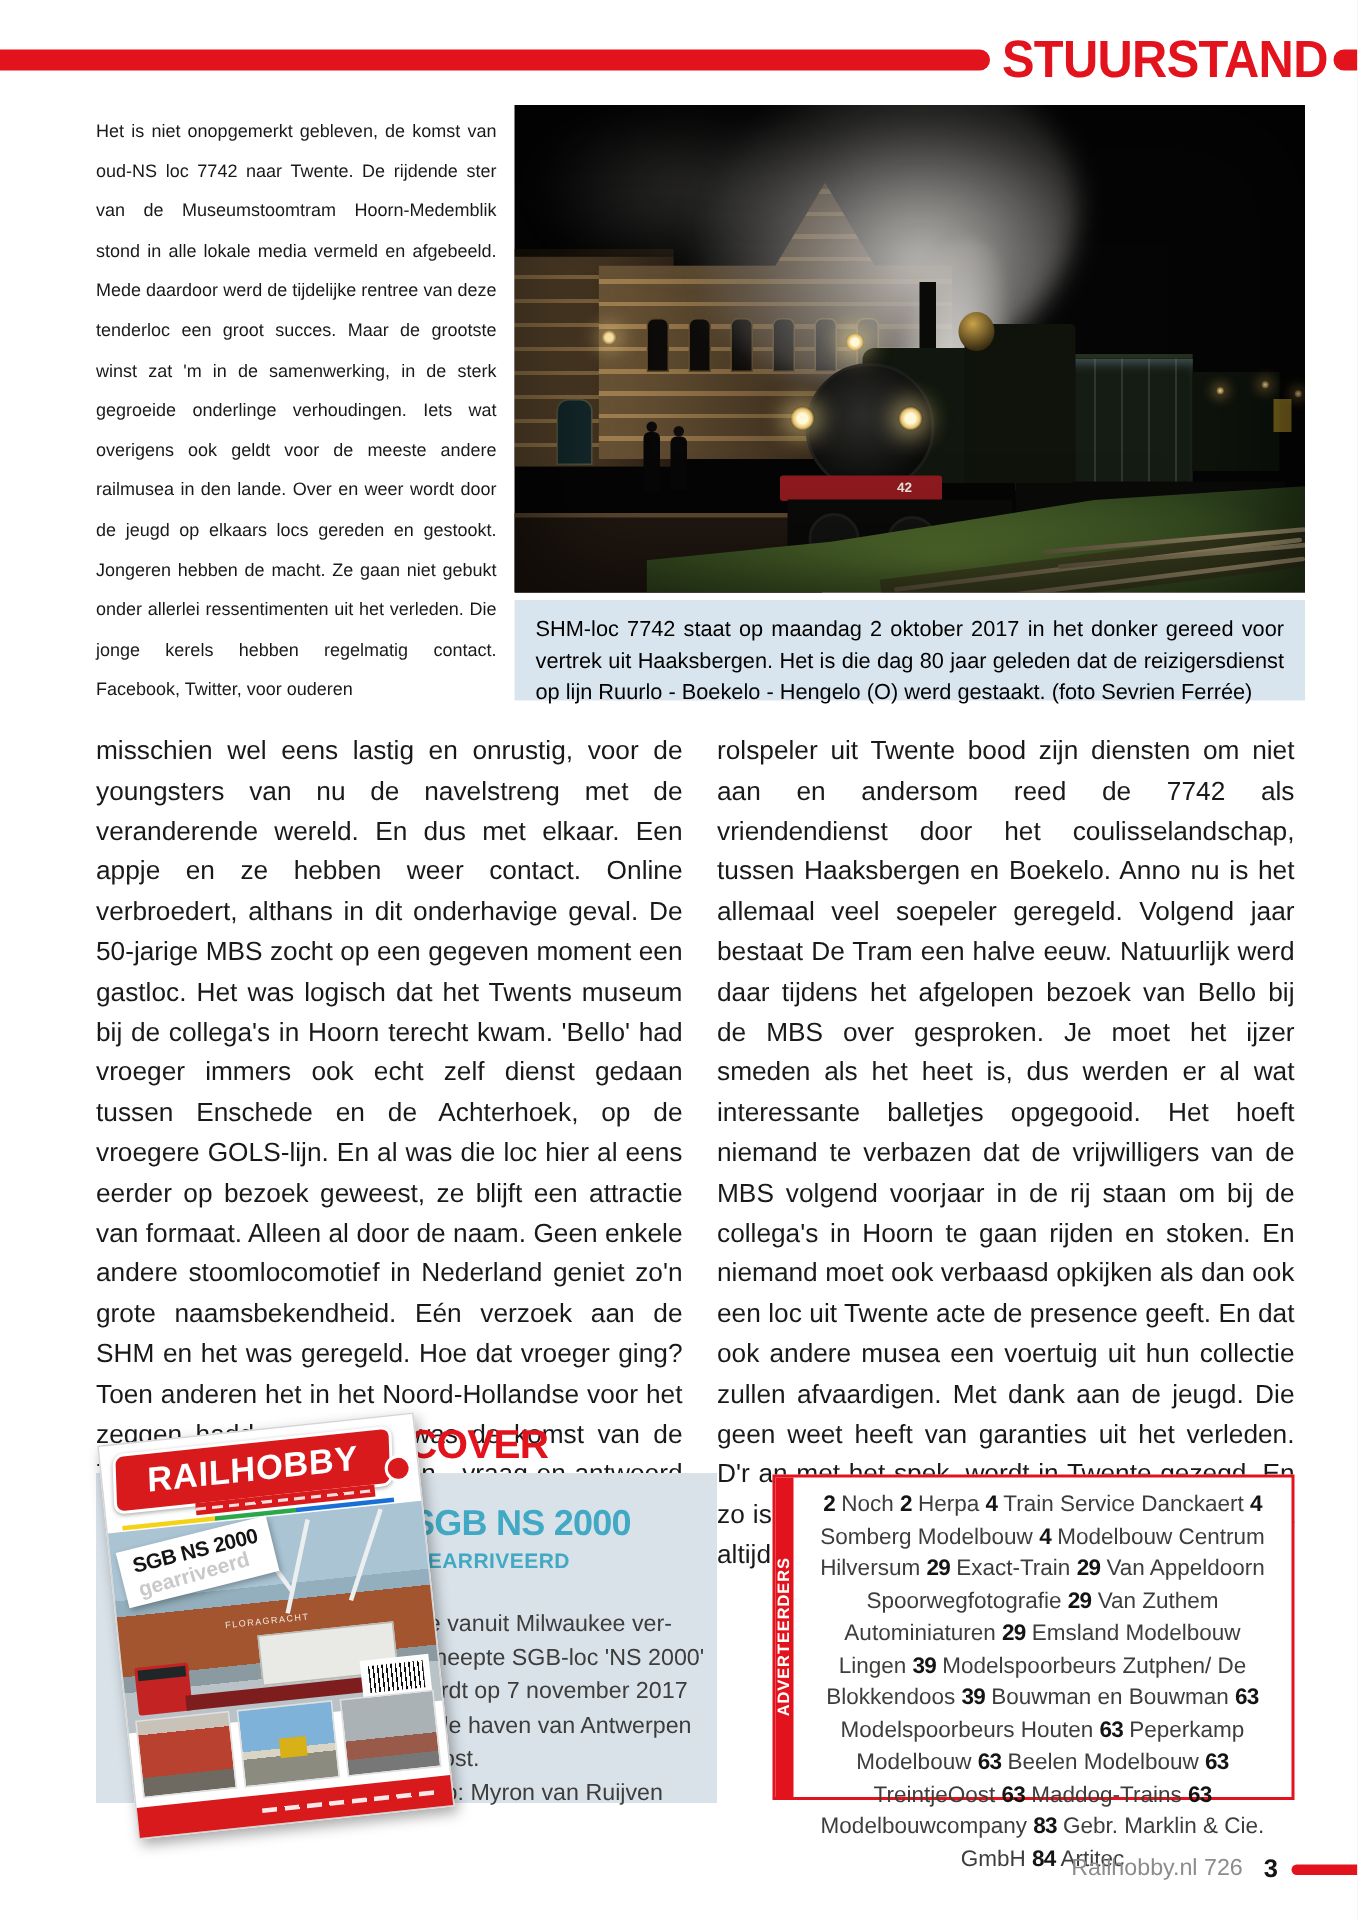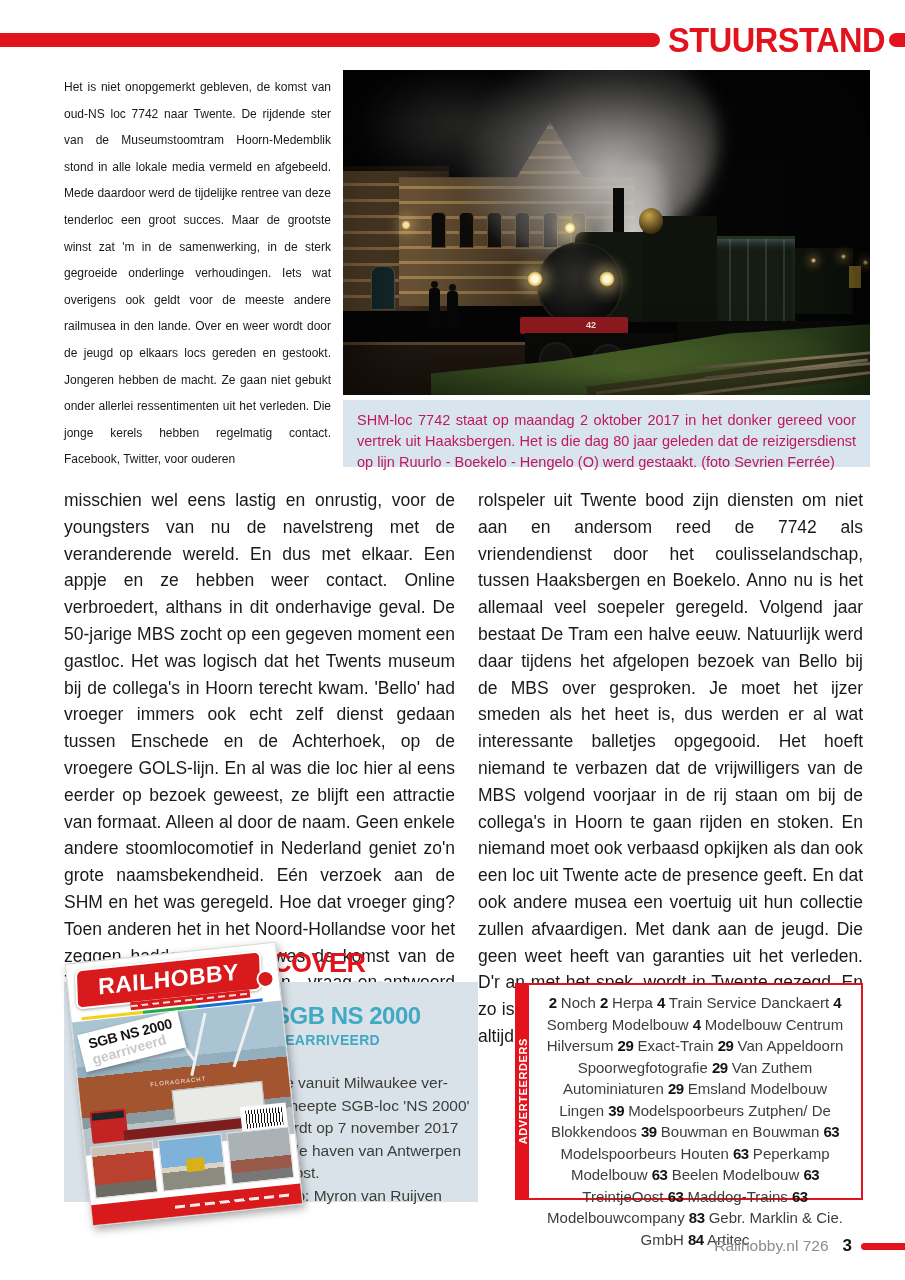--- a/index.html
+++ b/index.html
@@ -49,21 +49,21 @@
   .loco-front{position:absolute;left:194px;top:172px;width:82px;height:82px;border-radius:50%;
               background:radial-gradient(circle at 44% 40%,#2c2c2a,#0b0b0a 72%);border:2px solid #1d1d1b;}
   .loco-chimney{position:absolute;left:270px;top:118px;width:11px;height:46px;background:#0a0a09;}
   .loco-dome{position:absolute;left:296px;top:138px;width:24px;height:26px;border-radius:50%;
              background:radial-gradient(circle at 40% 30%,#c9a24a,#3a2d12 75%);}
   .glow{position:absolute;width:16px;height:16px;border-radius:50%;
         background:radial-gradient(circle,#fff8d8 0 30%,#e8c36a 55%,transparent 78%);
         box-shadow:0 0 14px 6px rgba(255,230,150,.45);}
   .g1{left:184px;top:201px;} .g2{left:256px;top:201px;} .g3{left:221px;top:152px;width:12px;height:12px;}
   .buffer{position:absolute;left:177px;top:247px;width:108px;height:17px;background:#8e1a1e;border-radius:2px;
-          color:#e8e3d8;font-size:9px;font-weight:700;text-align:right;padding-right:32px;line-height:17px;box-sizing:border-box;}
+          color:#e8e3d8;font-size:9px;font-weight:700;text-align:right;padding-right:20px;line-height:17px;box-sizing:border-box;}
   .loco-under{position:absolute;left:182px;top:263px;width:150px;height:50px;background:#0a0a09;}
   .wheel{position:absolute;width:30px;height:30px;border-radius:50%;background:#131312;border:2px solid #1e1e1d;}
   .w1{left:196px;top:272px;} .w2{left:248px;top:274px;}
   .car1{position:absolute;left:334px;top:166px;width:118px;height:88px;background:#151c13;border-top:3px solid #26301f;
         box-shadow:inset 0 7px 8px -4px rgba(130,160,180,.45);
         background-image:repeating-linear-gradient(90deg,transparent 0 16px,rgba(140,150,130,.22) 16px 18px);}
   .car2{position:absolute;left:452px;top:178px;width:58px;height:66px;background:#0f140d;opacity:.95;}
   .car-under{position:absolute;left:334px;top:251px;width:180px;height:20px;background:#0a0a09;}
   .yellow-loco{position:absolute;left:506px;top:196px;width:12px;height:22px;background:#b3932a;opacity:.7;}
   .dot{position:absolute;width:5px;height:5px;border-radius:50%;background:radial-gradient(circle,#ffe2a0,rgba(255,190,90,.4) 70%,transparent);box-shadow:0 0 8px 3px rgba(255,200,110,.35);}
@@ -72,21 +72,21 @@
          clip-path:polygon(0 72%,28% 56%,68% 20%,100% 8%,100% 100%,0 100%);
          background:radial-gradient(ellipse at 45% 70%,#5d7a33,#2c401c 75%);}
   .track-shadow{position:absolute;left:244px;top:299px;width:286px;height:26px;background:rgba(58,46,28,.55);transform:rotate(-7deg);}
   .rail{position:absolute;height:3px;border-radius:2px;background:linear-gradient(90deg,#6b5f45,#b3a47c);}
   .r1{left:252px;top:305px;width:274px;transform:rotate(-7deg);}
   .r2{left:266px;top:317px;width:262px;transform:rotate(-7deg);}
   .r3{left:352px;top:289px;width:176px;transform:rotate(-5deg);}
   .r4{left:362px;top:299px;width:168px;transform:rotate(-5deg);}
 
   .caption{position:absolute;left:343px;top:400px;width:527px;height:67px;box-sizing:border-box;
-           background:#d9e5ee;color:#be185d;font-size:14.5px;line-height:21px;padding:10px 14px;text-align:justify;}
+           background:#d9e5ee;color:#000000;font-size:14.5px;line-height:21px;padding:10px 14px;text-align:justify;}
 
   
   .cover-box{position:absolute;left:64px;top:982px;width:414px;height:220px;background:#d9e2e9;}
   .cover-title{position:absolute;left:272px;top:948px;font-size:27px;font-weight:800;color:#e2131c;letter-spacing:-.5px;}
   .cover-text{position:absolute;left:274px;top:1002px;width:198px;}
   .cover-h{font-size:24px;font-weight:800;color:#42a9c4;letter-spacing:-.5px;}
   .cover-sub{font-size:14px;font-weight:800;color:#42a9c4;margin-top:2px;letter-spacing:.3px;}
   .cover-body{margin-top:24px;font-size:15.5px;line-height:22.5px;color:#3d3d3b;white-space:pre-line;}
 
   .cover-thumb{position:absolute;left:78px;top:952px;width:212px;height:264px;background:#fff;

